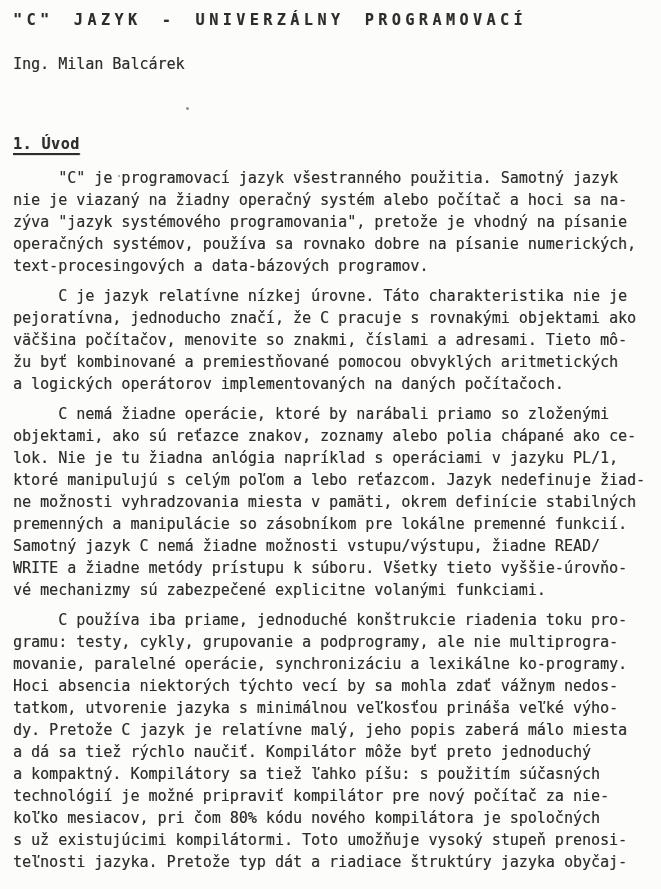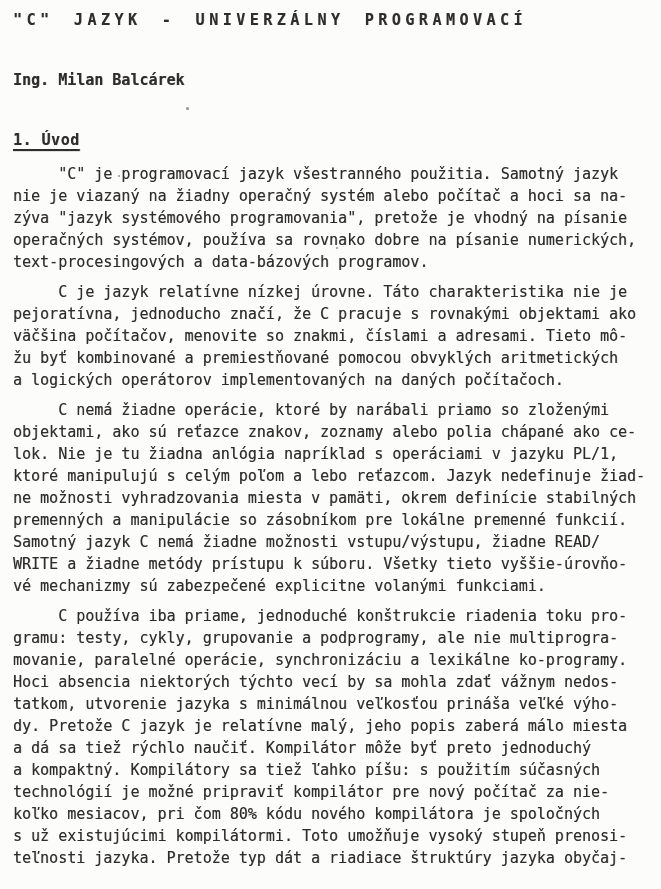--- a/index.html
+++ b/index.html
@@ -22,27 +22,26 @@
   }
   .doc-title {
     font-size: 15px;
     line-height: 26px;
     letter-spacing: 0.30em;
     word-spacing: 0.45em;
     font-weight: bold;
     white-space: nowrap;
   }
   .author {
-    margin-top: 36px;
+    margin-top: 20px;
     font-size: 15px;
     line-height: 22px;
-    font-weight: bold;
   }
   .section-heading {
-    margin-top: 38px;
+    margin-top: 58px;
     font-size: 15px;
     line-height: 22px;
     font-weight: bold;
     display: inline-block;
     text-decoration: underline;
     text-decoration-thickness: 1.5px;
     text-underline-offset: 4px;
     letter-spacing: 0.5px;
   }
   .body-text {

